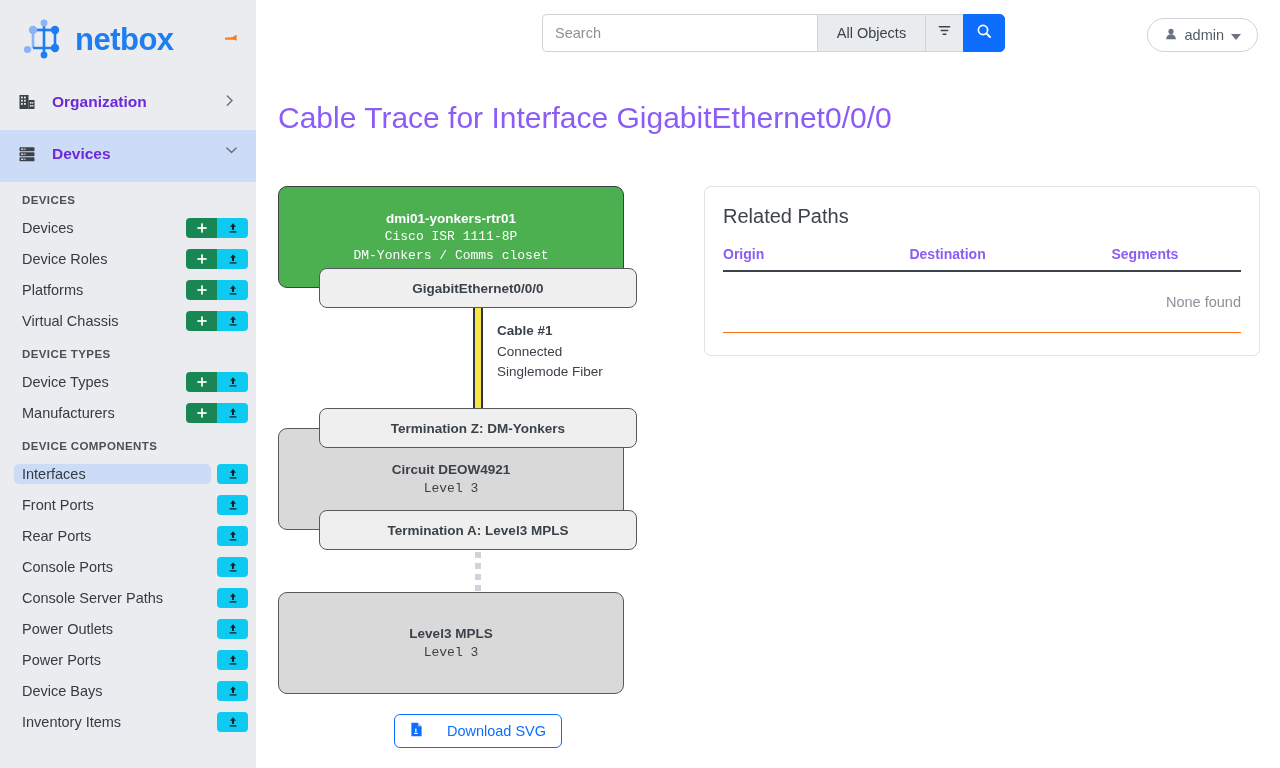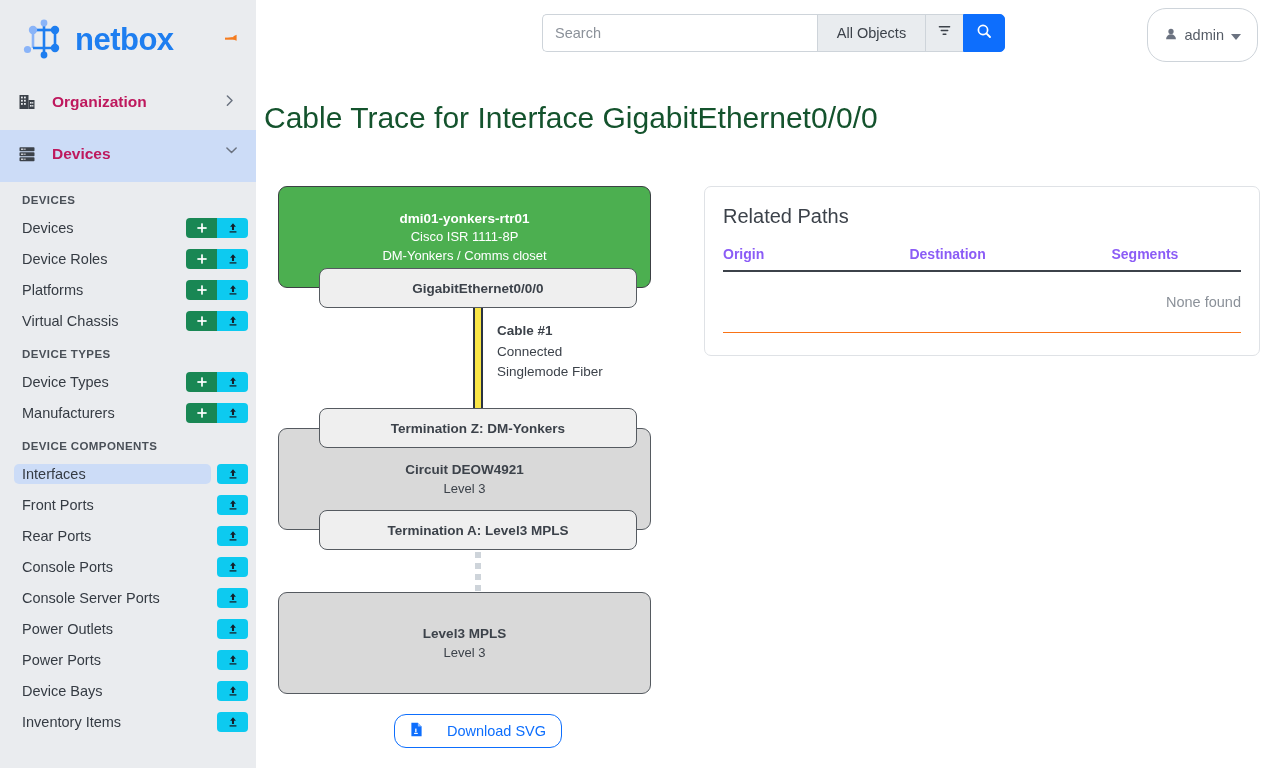--- a/index.html
+++ b/index.html
@@ -32,21 +32,21 @@
     font-size: 31px; font-weight: 700; letter-spacing: -0.5px;
     color: #1e7ef0; line-height: 1;
   }
   .pin-icon { width: 18px; height: 18px; flex: none; margin-left: 4px; }
 
   .nav-group {
     display: flex; align-items: center;
     height: 52px;
     padding: 0 18px 4px 14px;
     font-size: 15.5px; font-weight: 700;
-    color: #be185d;
+    color: #6d28d9;
     cursor: pointer;
   }
   .nav-group.active { background: #ccdcf7; }
   .nav-group .g-icon { width: 26px; margin-right: 12px; display: flex; align-items: center; justify-content: center; }
   .nav-group .g-label { flex: 1; }
   .nav-group .g-chev { color: #6b7380; font-size: 13px; line-height: 1; }
 
   .sub-head {
     font-size: 11.5px; font-weight: 700; letter-spacing: 0.4px;
     color: #4a5058;
@@ -104,45 +104,45 @@
     cursor: pointer;
   }
   .search-btn {
     display: flex; align-items: center; justify-content: center;
     width: 42px; height: 38px;
     background: #0d6efd; border: 1px solid #0d6efd;
     border-radius: 0 5px 5px 0; cursor: pointer;
   }
   .user-btn {
     display: flex; align-items: center; gap: 7px;
-    height: 54px; padding: 0 16px;
+    height: 34px; padding: 0 16px;
     border: 1px solid #ced4da; border-radius: 19px;
     font-size: 14.5px; color: #555c66; cursor: pointer;
     background: #fff; margin-left: auto;
   }
 
   .page-title {
-    font-size: 30px; font-weight: 400; color: #14532d;
-    padding: 10px 0 0 8px; line-height: 1.2;
+    font-size: 30px; font-weight: 400; color: #8b5cf6;
+    padding: 10px 0 0 22px; line-height: 1.2;
   }
 
   .content { display: flex; padding: 30px 20px 0 22px; }
 
   
   .trace { width: 400px; position: relative; }
   .node-device, .node-circuit {
-    width: 373px; height: 102px;
+    width: 346px; height: 102px;
     border: 1px solid #555a60; border-radius: 9px;
     display: flex; flex-direction: column; align-items: center; justify-content: center;
     text-align: center; line-height: 1.45;
   }
   .node-device { background: #4caf50; border-color: #3c4044; color: #ffffff; }
   .node-circuit { background: #d9d9d9; color: #3c424a; }
   .node-title { font-size: 13.5px; font-weight: 700; }
-  .node-sub { font-size: 13px; font-weight: 400; }
+  .node-sub { font-size: 13px; font-weight: 400; font-family: Liberation Mono, monospace; }
 
   .node-term {
     width: 318px; height: 40px; margin: 0 auto;
     background: #efefef; border: 1px solid #555a60; border-radius: 8px;
     display: flex; align-items: center; justify-content: center;
     font-size: 13.5px; font-weight: 700; color: #3c424a;
     position: relative; z-index: 3;
   }
   .pull-up { margin-top: -20px; }
 
@@ -160,21 +160,21 @@
   .cable-info .c-title { font-weight: 700; }
 
   .dots { height: 42px; display: flex; flex-direction: column;
           align-items: center; justify-content: center; gap: 5px; }
   .dot { width: 6px; height: 6px; background: #ced4da; }
 
   .dl-wrap { display: flex; justify-content: center; margin-top: 20px; }
   .dl-btn {
     display: inline-flex; align-items: center; gap: 24px;
     height: 34px; padding: 0 15px;
-    border: 1px solid #0d6efd; border-radius: 12px;
+    border: 1px solid #0d6efd; border-radius: 6px;
     background: #fff; color: #0d6efd;
     font-size: 14.5px; font-family: "Liberation Sans", sans-serif;
     cursor: pointer;
   }
 
   
   .side-panel { flex: 1; padding-left: 26px; }
   .card {
     border: 1px solid #dfe2e6; border-radius: 7px;
     background: #fff; padding: 18px 18px 22px 18px;
@@ -451,21 +451,21 @@
               <span>
                 <svg viewBox="0 0 14 14" width="12" height="12">
                   <path d="M7 1.6 L10.4 5.6 H8.2 V9.4 H5.8 V5.6 H3.6 Z" fill="#14202b"></path>
                   <rect x="3" y="10.8" width="8" height="1.5" fill="#14202b"></rect>
                 </svg>
               </span>
             </button>
           </div>
         </div>
         <div class="sub-row">
-          <div class="s-label-wrap">Console Server Ports</div>
+          <div class="s-label-wrap">Console Server Paths</div>
           <div class="btn-grp">
             <button class="mini-btn mini-imp solo">
               <span>
                 <svg viewBox="0 0 14 14" width="12" height="12">
                   <path d="M7 1.6 L10.4 5.6 H8.2 V9.4 H5.8 V5.6 H3.6 Z" fill="#14202b"></path>
                   <rect x="3" y="10.8" width="8" height="1.5" fill="#14202b"></rect>
                 </svg>
               </span>
             </button>
           </div>

